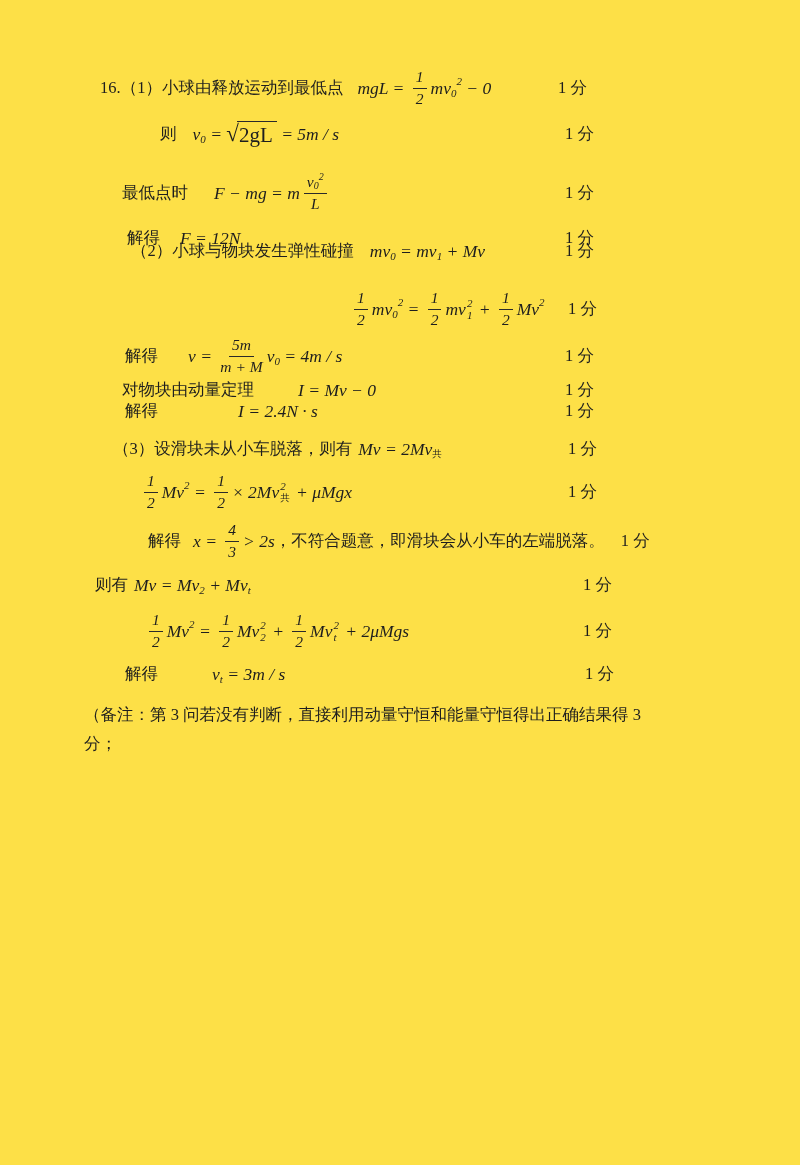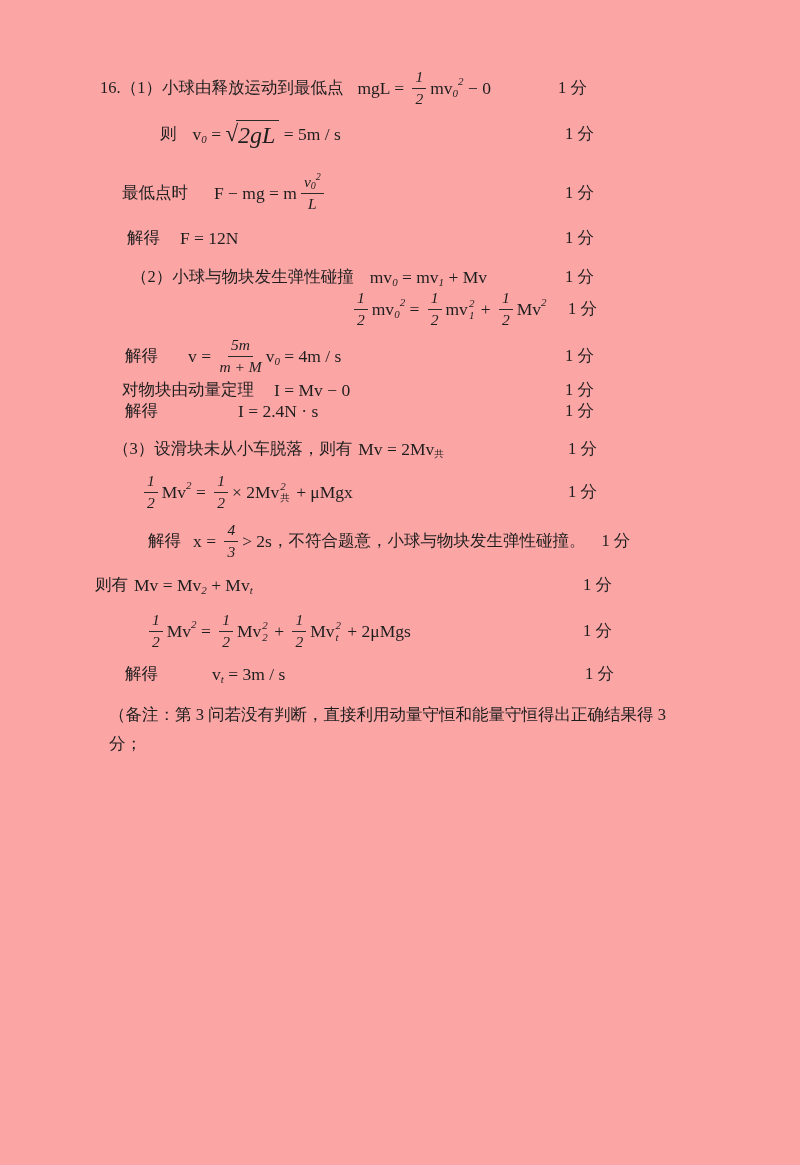--- a/index.html
+++ b/index.html
@@ -1,30 +1,30 @@
 <!DOCTYPE html>
 <html><head>
 <meta charset="utf-8">
 <style>
   * { margin:0; padding:0; box-sizing:border-box; }
   html,body { background:#ffffff; }
   body { width:800px; height:1165px; overflow:hidden; }
   #page {
-    position:relative; width:800px; height:1165px; background:#fca5a5;
+    position:relative; width:800px; height:1165px; background:#fde047;
     color:#1e1e1e; font-family:"Liberation Serif","DejaVu Serif",serif;
   }
   .line {
     position:absolute; left:0; width:100%; height:26px;
     display:flex; align-items:center;
   }
   .line.tall { height:48px; }
   .content { display:inline-flex; align-items:center; white-space:pre; }
   .cn { font-size:16.5px; white-space:pre; }
   .f { display:inline-flex; align-items:center; }
-  .m { font-size:17.5px; white-space:pre; }
+  .m { font-size:17.5px; font-style:italic; white-space:pre; }
   sub, sup {
     font-size:11px; font-style:italic; position:relative;
     line-height:1; vertical-align:baseline; top:0;
   }
   sup { top:-7px; }
   sub { top:5px; }
   sub.cjk { font-size:9.5px; font-style:normal; top:6px; }
   .frac {
     display:inline-flex; flex-direction:column; align-items:center;
     font-size:15.5px; font-style:italic; line-height:1.18;
@@ -38,24 +38,24 @@
   .frac sub { font-size:10px; top:4px; }
   .frac sup { font-size:10px; top:-5px; }
   .ss {
     display:inline-flex; flex-direction:column; justify-content:space-between;
     align-items:flex-start; height:27px; padding:2px 0;
     font-size:11px; font-style:italic; line-height:1; margin:0 2px 0 1px;
   }
   .ss .b.cjk { font-style:normal; font-size:9.5px; }
   .sqrt { display:inline-flex; align-items:center; }
   .rad { font-size:23px; font-style:normal; line-height:1; margin-right:-2px; transform:translateY(-1px); }
-  .rdc { border-top:1.5px solid #2a2a2a; padding:1px 4px 0 2px; font-size:24px; font-style:italic; white-space:pre; }
+  .rdc { border-top:1.5px solid #2a2a2a; padding:1px 4px 0 2px; font-size:21px; white-space:pre; }
   .score { position:absolute; top:50%; transform:translateY(-50%); font-size:16.5px; white-space:pre; }
   .score-inline { margin-left:16px; }
-  .note { position:absolute; left:109px; top:700px; width:560px; font-size:16.5px; line-height:29px; }
+  .note { position:absolute; left:84px; top:700px; width:560px; font-size:16.5px; line-height:29px; }
 </style>
 </head>
 <body>
 
 <div id="page">
 
   <div class="line tall" style="top:64px">
     <span class="content" style="margin-left:100px">
       <span class="cn">16.（1）小球由释放运动到最低点</span>
       <span class="f" style="margin-left:14px">
@@ -95,21 +95,21 @@
   <div class="line" style="top:225px">
     <span class="content" style="margin-left:127px">
       <span class="cn">解得</span>
       <span class="f" style="margin-left:20px">
         <span class="m">F = 12N</span>
       </span>
     </span>
     <span class="score" style="left:565px">1 分</span>
   </div>
 
-  <div class="line" style="top:264px">
+  <div class="line" style="top:238px">
     <span class="content" style="margin-left:131px">
       <span class="cn">（2）小球与物块发生弹性碰撞</span>
       <span class="f" style="margin-left:16px">
         <span class="m">mv</span><sub>0</sub>
         <span class="m"> = mv</span><sub>1</sub>
         <span class="m"> + Mv</span>
       </span>
     </span>
     <span class="score" style="left:565px">1 分</span>
   </div>
@@ -140,21 +140,21 @@
         <span class="m">v</span><sub>0</sub>
         <span class="m"> = 4m / s</span>
       </span>
     </span>
     <span class="score" style="left:565px">1 分</span>
   </div>
 
   <div class="line" style="top:377px">
     <span class="content" style="margin-left:122px">
       <span class="cn">对物块由动量定理</span>
-      <span class="f" style="margin-left:20px">
+      <span class="f" style="margin-left:44px">
         <span class="m">I = Mv − 0</span>
       </span>
     </span>
     <span class="score" style="left:565px">1 分</span>
   </div>
 
   <div class="line" style="top:398px">
     <span class="content" style="margin-left:125px">
       <span class="cn">解得</span>
       <span class="f" style="margin-left:80px">
@@ -190,21 +190,21 @@
   </div>
 
   <div class="line tall" style="top:517px">
     <span class="content" style="margin-left:148px">
       <span class="cn">解得</span>
       <span class="f" style="margin-left:12px">
         <span class="m">x = </span>
         <span class="frac"><span class="num">4</span><span class="den">3</span></span>
         <span class="m">&gt; 2s</span>
       </span>
-      <span class="cn">，不符合题意，小球与物块发生弹性碰撞。</span>
+      <span class="cn">，不符合题意，即滑块会从小车的左端脱落。</span>
       <span class="cn score-inline">1 分</span>
     </span>
   </div>
 
   <div class="line" style="top:572px">
     <span class="content" style="margin-left:95px">
       <span class="cn">则有</span>
       <span class="f" style="margin-left:6px">
         <span class="m">Mv = Mv</span><sub>2</sub>
         <span class="m"> + Mv</span><sub>t</sub>

